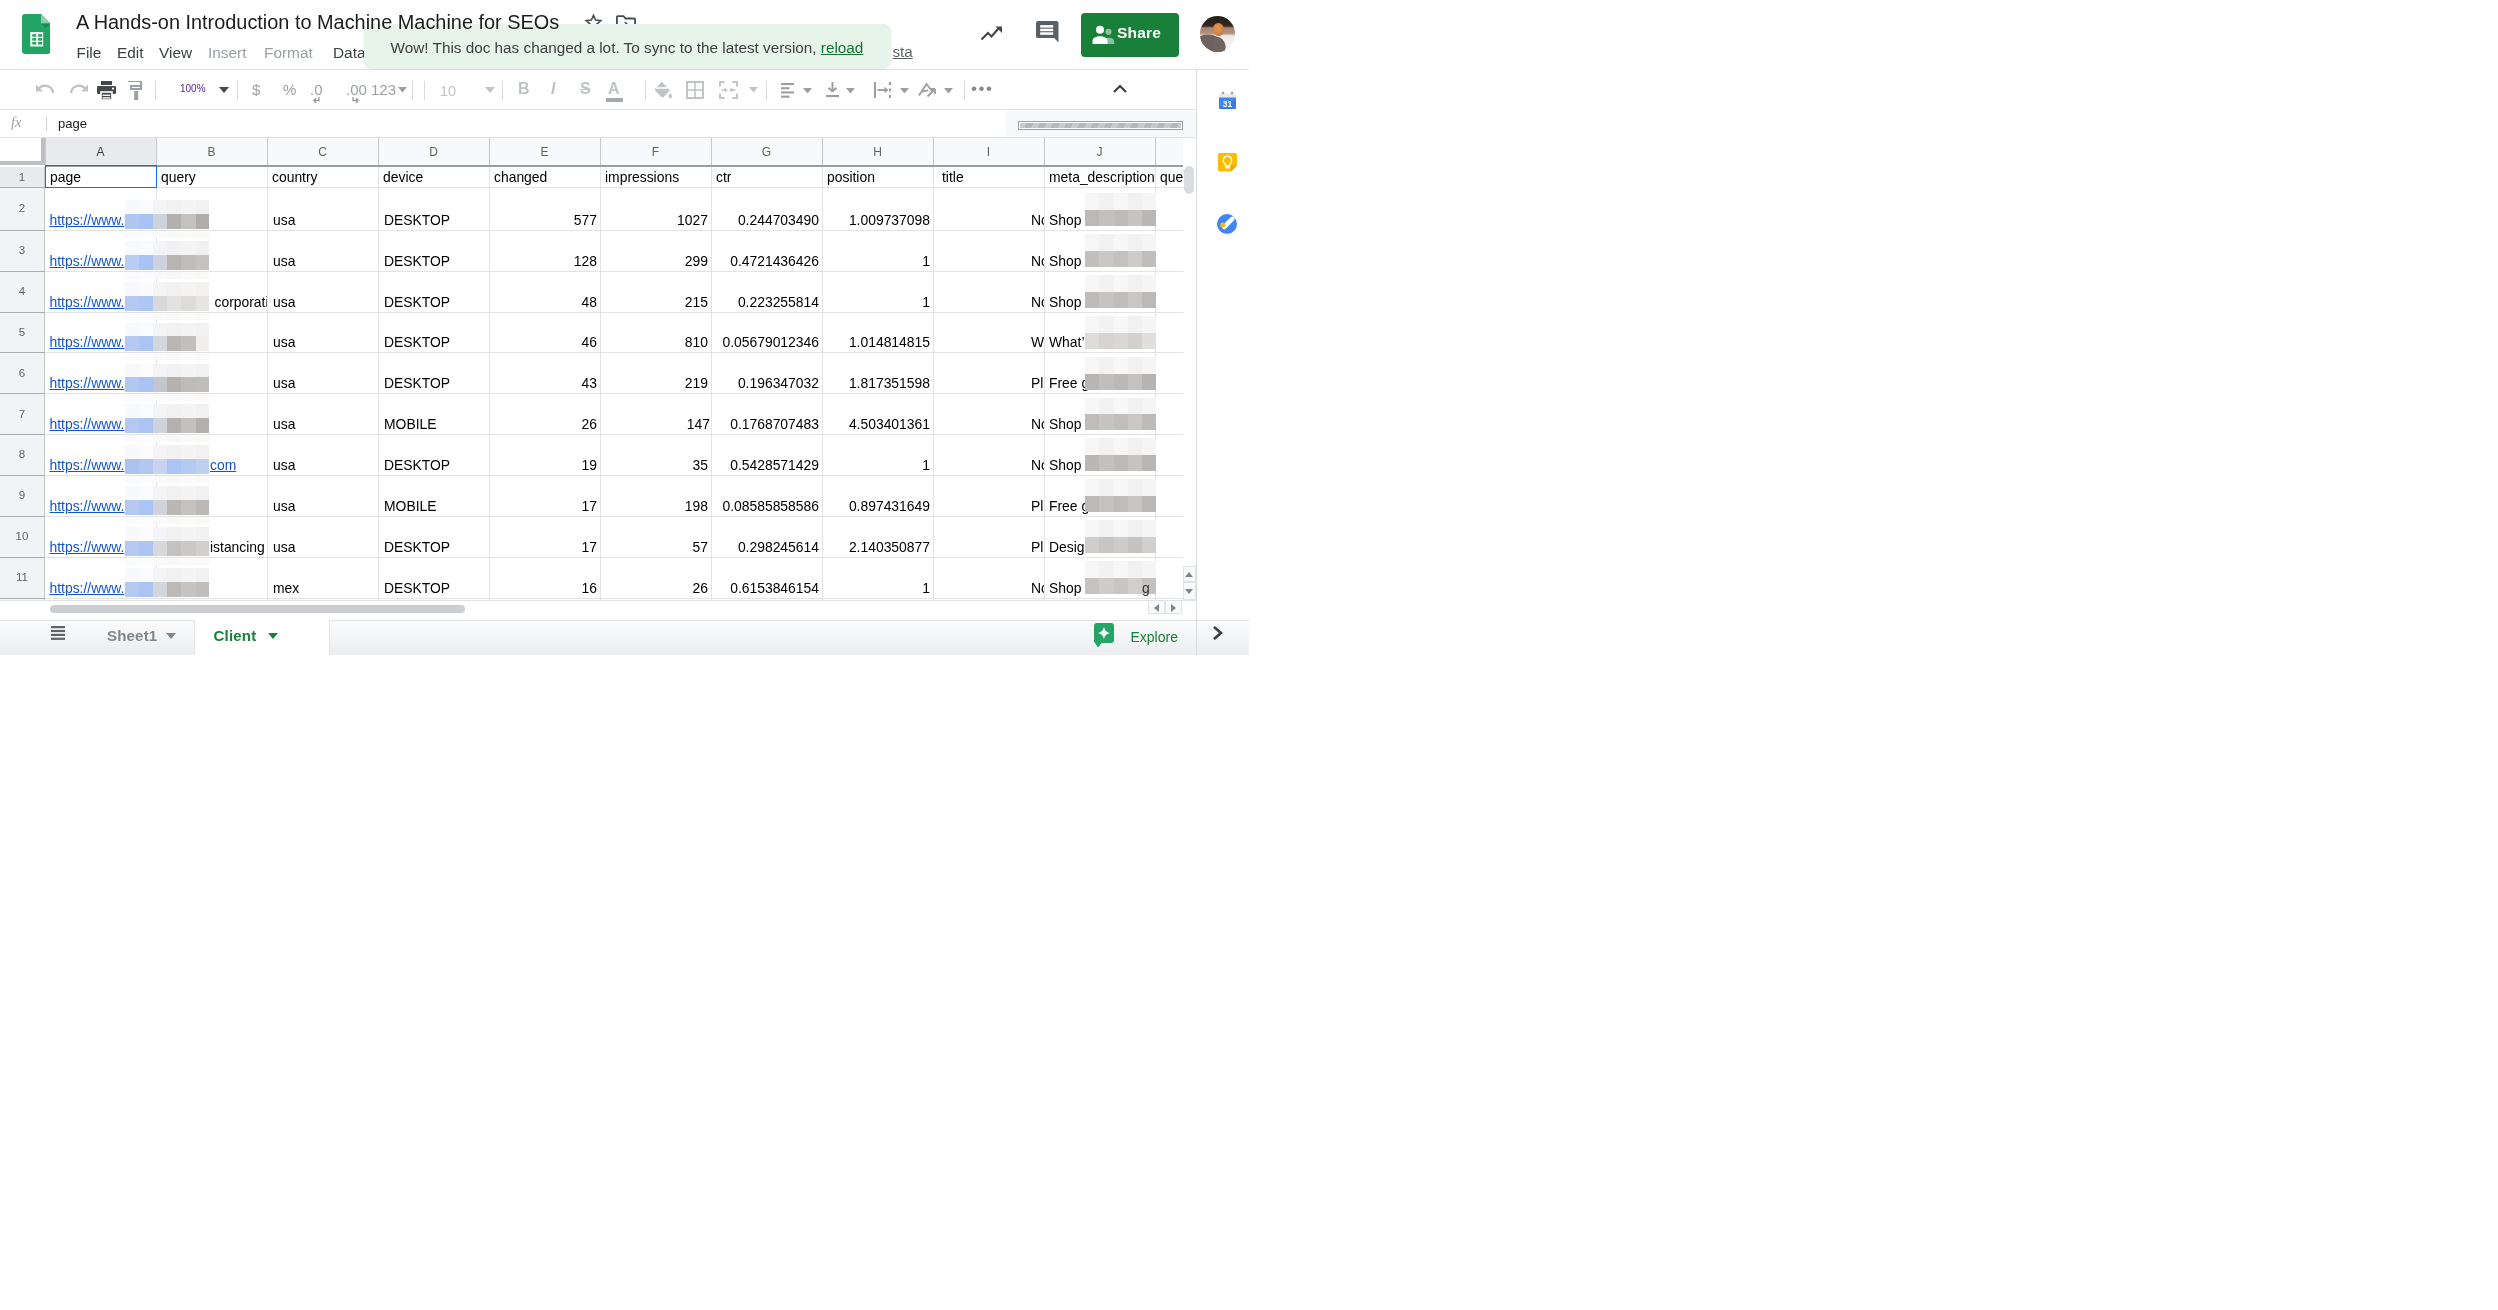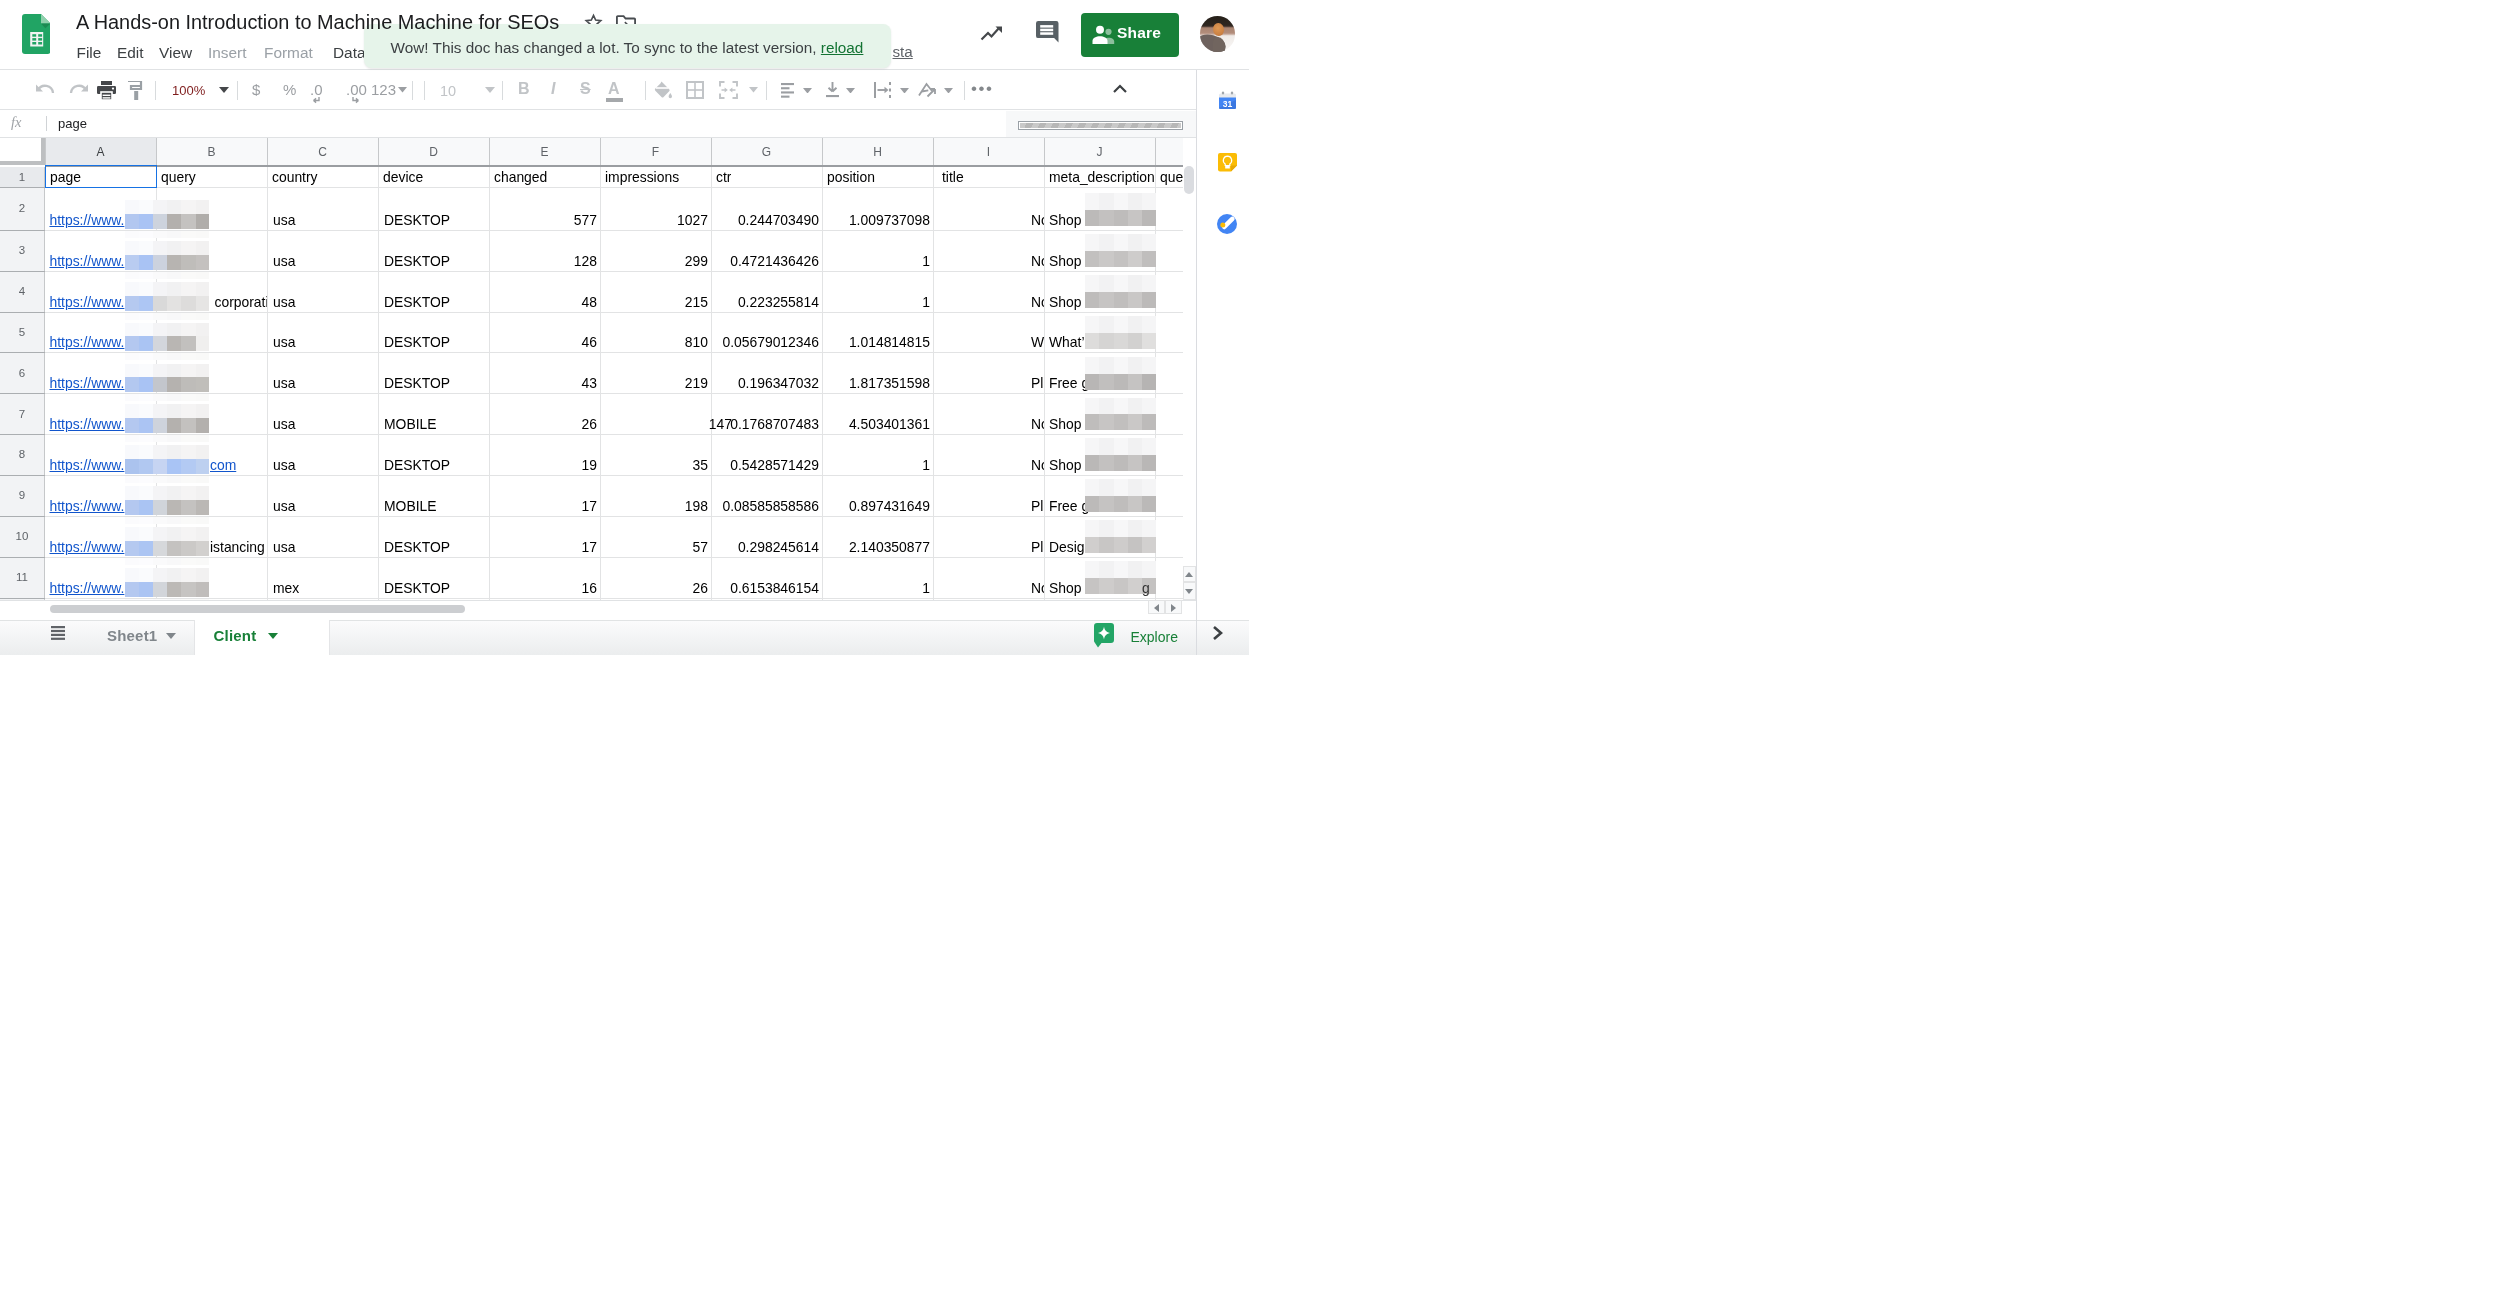--- a/index.html
+++ b/index.html
@@ -81,21 +81,21 @@
 <rect x="4" y="11" width="11" height="8" fill="#45474a" stroke="#fff" stroke-width="1.6"></rect>
 <rect x="5.6" y="13.6" width="7.8" height="1.4" fill="#fff"></rect>
     <rect x="5.6" y="16.2" width="7.8" height="1.4" fill="#fff"></rect>
 <circle cx="16" cy="7.6" r="1.1" fill="#fff"></circle>
   </svg>
 <svg class="ab" style="left:128px;top:81px" width="17" height="19" viewBox="0 0 17 19">
 <path d="M0 0 h13 v5 H3 v3 h10 V5.5" fill="none" stroke="#9aa0a5" stroke-width="2.2"></path>
 <rect x="6.2" y="10" width="4" height="9" fill="#9aa0a5"></rect>
   </svg>
 <div class="tb-sep" style="left:155px"></div>
-<div class="ab" style="left:172px;top:82.5px;font-size:13px;color:#7f1d1d">100%</div>
+<div class="ab" style="left:180px;top:82.5px;font-size:10px;color:#4c1d95">100%</div>
 <svg class="ab" style="left:219px;top:87px" width="10" height="6" viewBox="0 0 10 6">
     <path d="M0 0 h10 l-5 6 z" fill="#45474a"></path>
   </svg>
 <div class="tb-sep" style="left:237px"></div>
 <div class="ab" style="left:252px;top:81px;font-size:15px;color:#9b9ea2">$</div>
 <div class="ab" style="left:283px;top:81px;font-size:15px;color:#9b9ea2">%</div>
 <div class="ab" style="left:310px;top:81px;font-size:15px;color:#9b9ea2">.0</div>
 <svg class="ab" style="left:311px;top:97px" width="9" height="7" viewBox="0 0 9 7">
     <path d="M8 0 v3.5 h-5.5 M2.5 3.5 l2.6 -2.1 M2.5 3.5 l2.6 2.1" stroke="#9b9ea2" stroke-width="1.4" fill="none"></path>
   </svg>
@@ -342,21 +342,21 @@
 <div class="celltxt" style="left:1049px;top:375.1px">Free g</div>
 <div class="ab" style="left:1084.5px;top:356.8px;width:71.5px;height:16.8px;background:linear-gradient(90deg,#f6f6f7 0px 14.3px,#f2f2f3 14.3px 28.6px,#f7f7f8 28.6px 42.9px,#f1f1f2 42.9px 57.2px,#f5f5f6 57.2px 71.5px)"></div>
 <div class="ab" style="left:1084.5px;top:373.6px;width:71.5px;height:16px;background:linear-gradient(90deg,#b8b6b5 0px 14.3px,#c1bfbe 14.3px 28.6px,#bbb9b8 28.6px 42.9px,#c5c3c2 42.9px 57.2px,#b6b4b3 57.2px 71.5px)"></div>
 <div class="celltxt" style="left:49.5px;top:415.9px;color:#1155cc;text-decoration:underline">https://www.</div>
 <div class="ab" style="left:124.5px;top:404.4px;width:84.5px;height:13.5px;background:linear-gradient(90deg,#f8f9fc 0px 14.1px,#fafbfd 14.1px 28.2px,#f4f4f6 28.2px 42.3px,#f1f1f2 42.3px 56.4px,#f5f4f4 56.4px 70.5px,#f2f1f1 70.5px 84.6px)"></div>
 <div class="ab" style="left:124.5px;top:417.9px;width:84.5px;height:15.2px;background:linear-gradient(90deg,#b4c8f0 0px 14.1px,#abc4f3 14.1px 28.2px,#ced3dc 28.2px 42.3px,#b4b1ae 42.3px 56.4px,#c3c1bf 56.4px 70.5px,#b3b0ad 70.5px 84.6px)"></div>
 <div class="ab" style="left:124.5px;top:434.9px;width:84.5px;height:7px;background:linear-gradient(90deg,#fbfbfd 0px 14.1px,#fcfcfe 14.1px 28.2px,#fafafb 28.2px 42.3px,#f8f8f9 42.3px 56.4px,#fafaf9 56.4px 70.5px,#f9f9f8 70.5px 84.6px)"></div>
 <div class="celltxt" style="left:273px;top:415.9px">usa</div>
 <div class="celltxt" style="left:384px;top:415.9px">MOBILE</div>
 <div class="cellnum" style="left:487px;top:415.9px;width:110px">26</div>
-<div class="cellnum" style="left:622px;top:415.9px;width:110px">147</div>
+<div class="cellnum" style="left:600px;top:415.9px;width:110px">147</div>
 <div class="cellnum" style="left:709px;top:415.9px;width:110px">0.1768707483</div>
 <div class="cellnum" style="left:820px;top:415.9px;width:110px">4.503401361</div>
 <div class="ab" style="left:1031px;top:415.9px;width:13px;overflow:hidden;font-size:13.9px;color:#000">No</div>
 <div class="celltxt" style="left:1049px;top:415.9px">Shop</div>
 <div class="ab" style="left:1084.5px;top:397.6px;width:71.5px;height:16.8px;background:linear-gradient(90deg,#f6f6f7 0px 14.3px,#f2f2f3 14.3px 28.6px,#f7f7f8 28.6px 42.9px,#f1f1f2 42.9px 57.2px,#f5f5f6 57.2px 71.5px)"></div>
 <div class="ab" style="left:1084.5px;top:414.4px;width:71.5px;height:16px;background:linear-gradient(90deg,#bfbdbc 0px 14.3px,#c7c5c4 14.3px 28.6px,#c1bfbe 28.6px 42.9px,#cac8c7 42.9px 57.2px,#bdbbba 57.2px 71.5px)"></div>
 <div class="celltxt" style="left:49.5px;top:456.7px;color:#1155cc;text-decoration:underline">https://www.</div>
 <div class="ab" style="left:124.5px;top:445.2px;width:84.5px;height:13.5px;background:linear-gradient(90deg,#f8f9fc 0px 14.1px,#fafbfd 14.1px 28.2px,#f4f4f6 28.2px 42.3px,#f1f1f2 42.3px 56.4px,#f5f4f4 56.4px 70.5px,#f2f1f1 70.5px 84.6px)"></div>
 <div class="ab" style="left:124.5px;top:458.7px;width:84.5px;height:15.2px;background:linear-gradient(90deg,#abc3ee 0px 14.1px,#b1c8f1 14.1px 28.2px,#c6d4f2 28.2px 42.3px,#a9c4f5 42.3px 56.4px,#b3caf3 56.4px 70.5px,#bdd0f0 70.5px 84.6px)"></div>
 <div class="ab" style="left:124.5px;top:475.7px;width:84.5px;height:7px;background:linear-gradient(90deg,#fbfbfd 0px 14.1px,#fcfcfe 14.1px 28.2px,#fafafb 28.2px 42.3px,#f8f8f9 42.3px 56.4px,#fafaf9 56.4px 70.5px,#f9f9f8 70.5px 84.6px)"></div>

